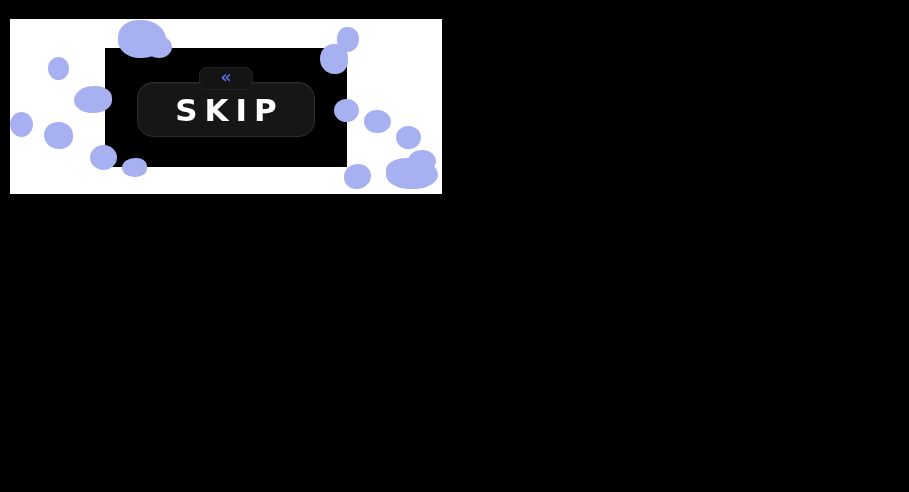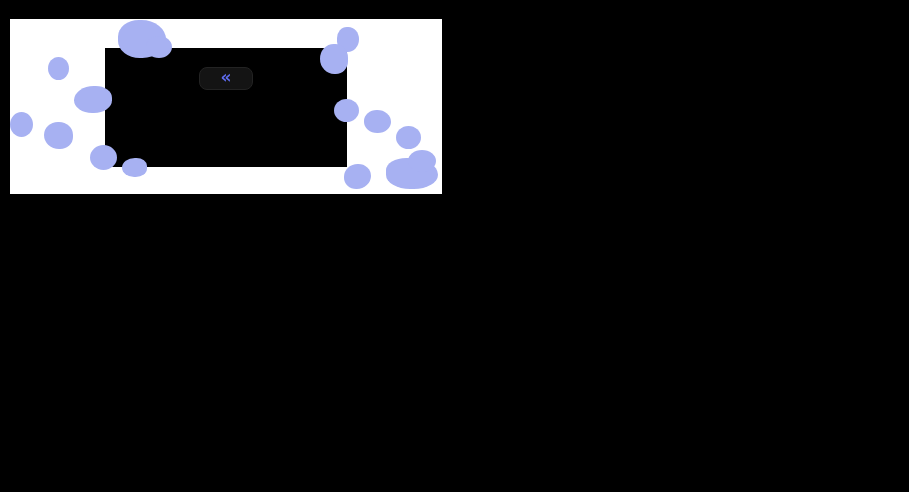--- a/index.html
+++ b/index.html
@@ -87,20 +87,21 @@
 </head>
 <body>
 
 <div class="screen">
   <div class="game-canvas">
 
     <div class="ad-overlay">
       <div class="collapse-pill">
         <span class="chevrons">«</span>
       </div>
+      <button class="skip-button">SKIP</button>
     </div>
 
     <div class="blob b1"></div>
     <div class="blob b2"></div>
     <div class="blob b3"></div>
     <div class="blob b4"></div>
     <div class="blob b5"></div>
     <div class="blob b6"></div>
     <div class="blob b7"></div>
     <div class="blob b8"></div>

